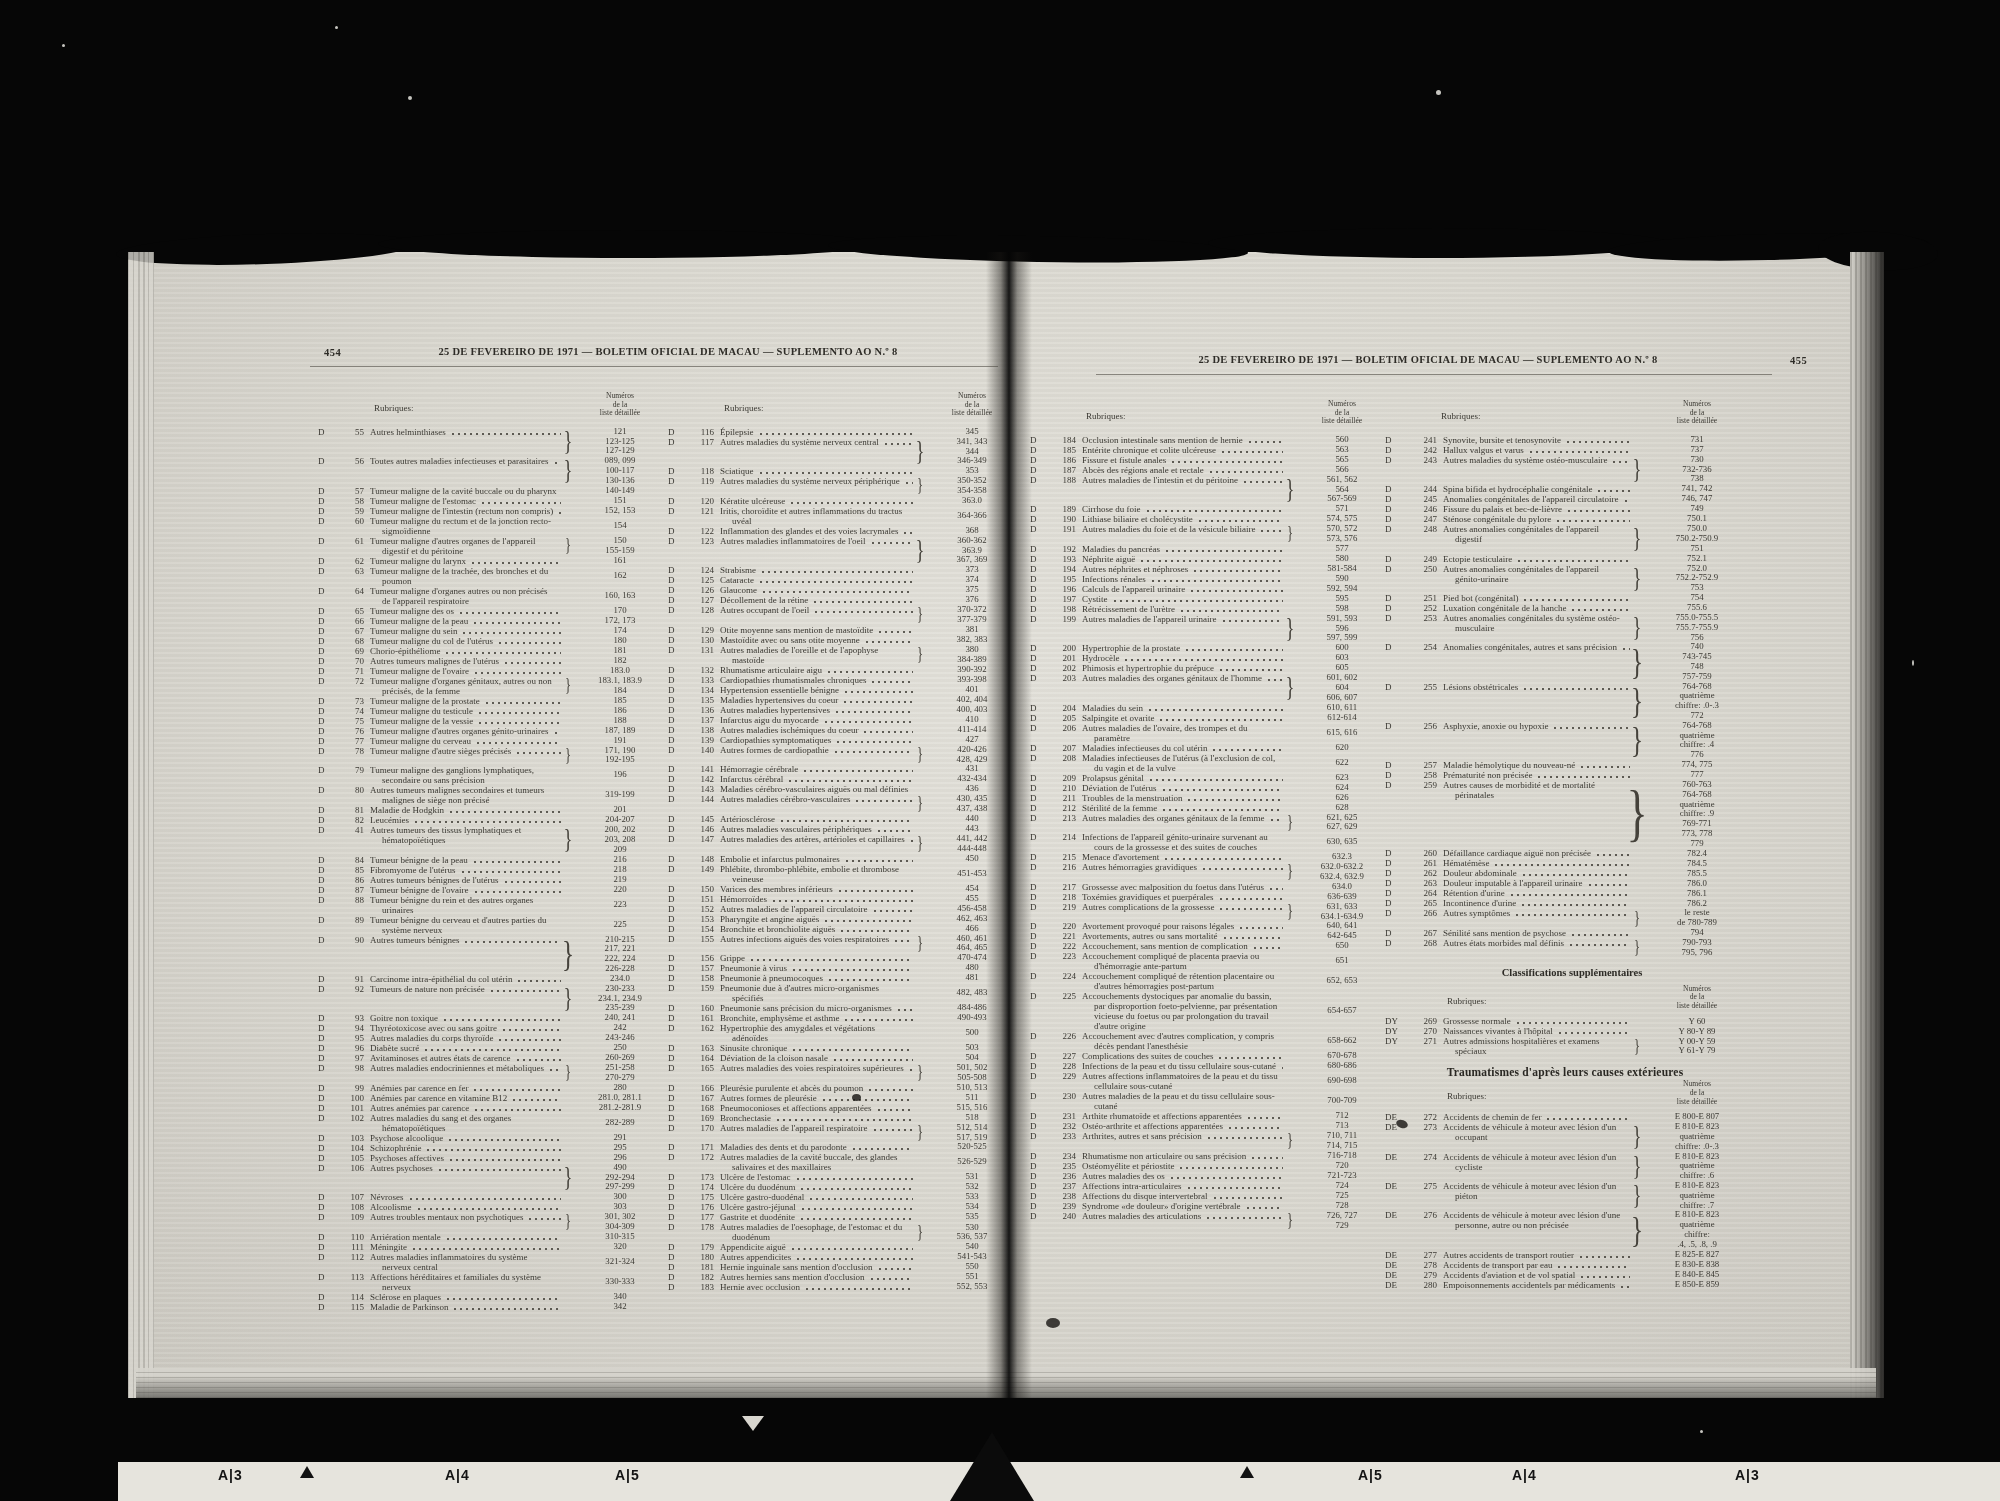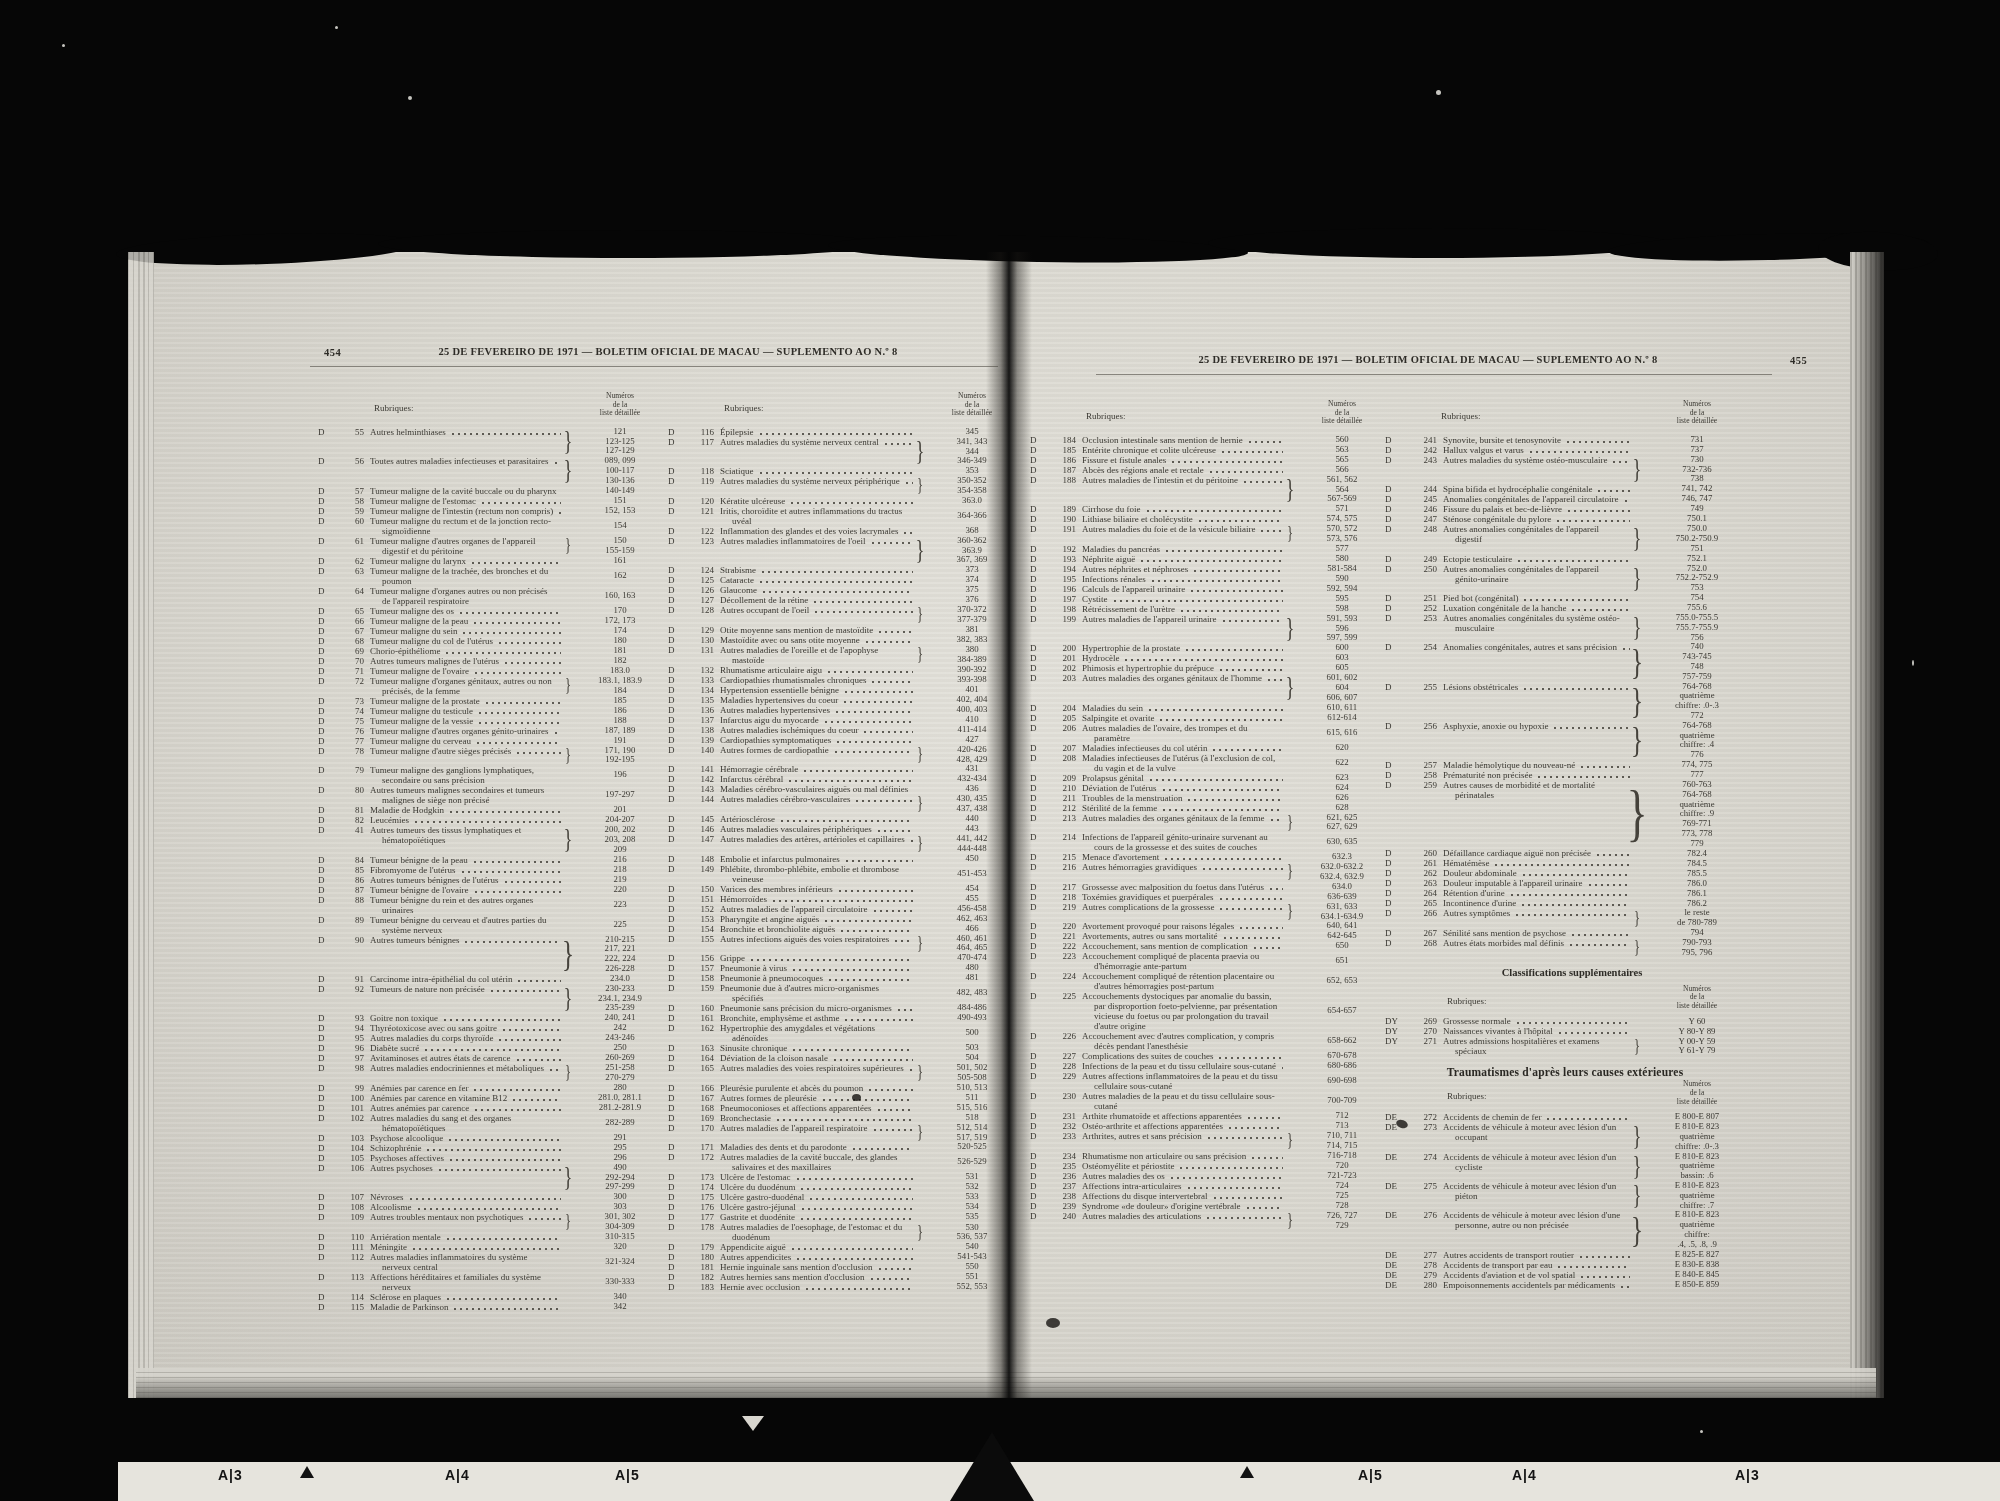--- a/index.html
+++ b/index.html
@@ -420,21 +420,21 @@
   </div>
           <div class="row">
     <span class="pfx">D</span>
     <span class="num">80</span>
     <span class="lbl">
               <span class="t">Autres tumeurs malignes secondaires et tumeurs malignes de siège non précisé</span>
               <span class="dots"></span>
             </span>
     <span class="brace" style="visibility: hidden;"></span>
     <span class="codes">
-              <div>197-297</div>
+              <div>319-199</div>
             </span>
   </div>
           <div class="row">
     <span class="pfx">D</span>
     <span class="num">81</span>
     <span class="lbl">
               <span class="t">Maladie de Hodgkin</span>
               <span class="dots"></span>
             </span>
     <span class="brace" style="visibility: hidden;"></span>
@@ -2883,21 +2883,21 @@
     <span class="pfx">DE</span>
     <span class="num">274</span>
     <span class="lbl">
               <span class="t">Accidents de véhicule à moteur avec lésion d'un cycliste</span>
               <span class="dots"></span>
             </span>
     <span class="brace" style="font-size: 27px;">}</span>
     <span class="codes">
               <div>E 810-E 823</div>
               <div>quatrième</div>
-              <div>bassin: .6</div>
+              <div>chiffre: .6</div>
             </span>
   </div>
           <div class="row">
     <span class="pfx">DE</span>
     <span class="num">275</span>
     <span class="lbl">
               <span class="t">Accidents de véhicule à moteur avec lésion d'un piéton</span>
               <span class="dots"></span>
             </span>
     <span class="brace" style="font-size: 27px;">}</span>

